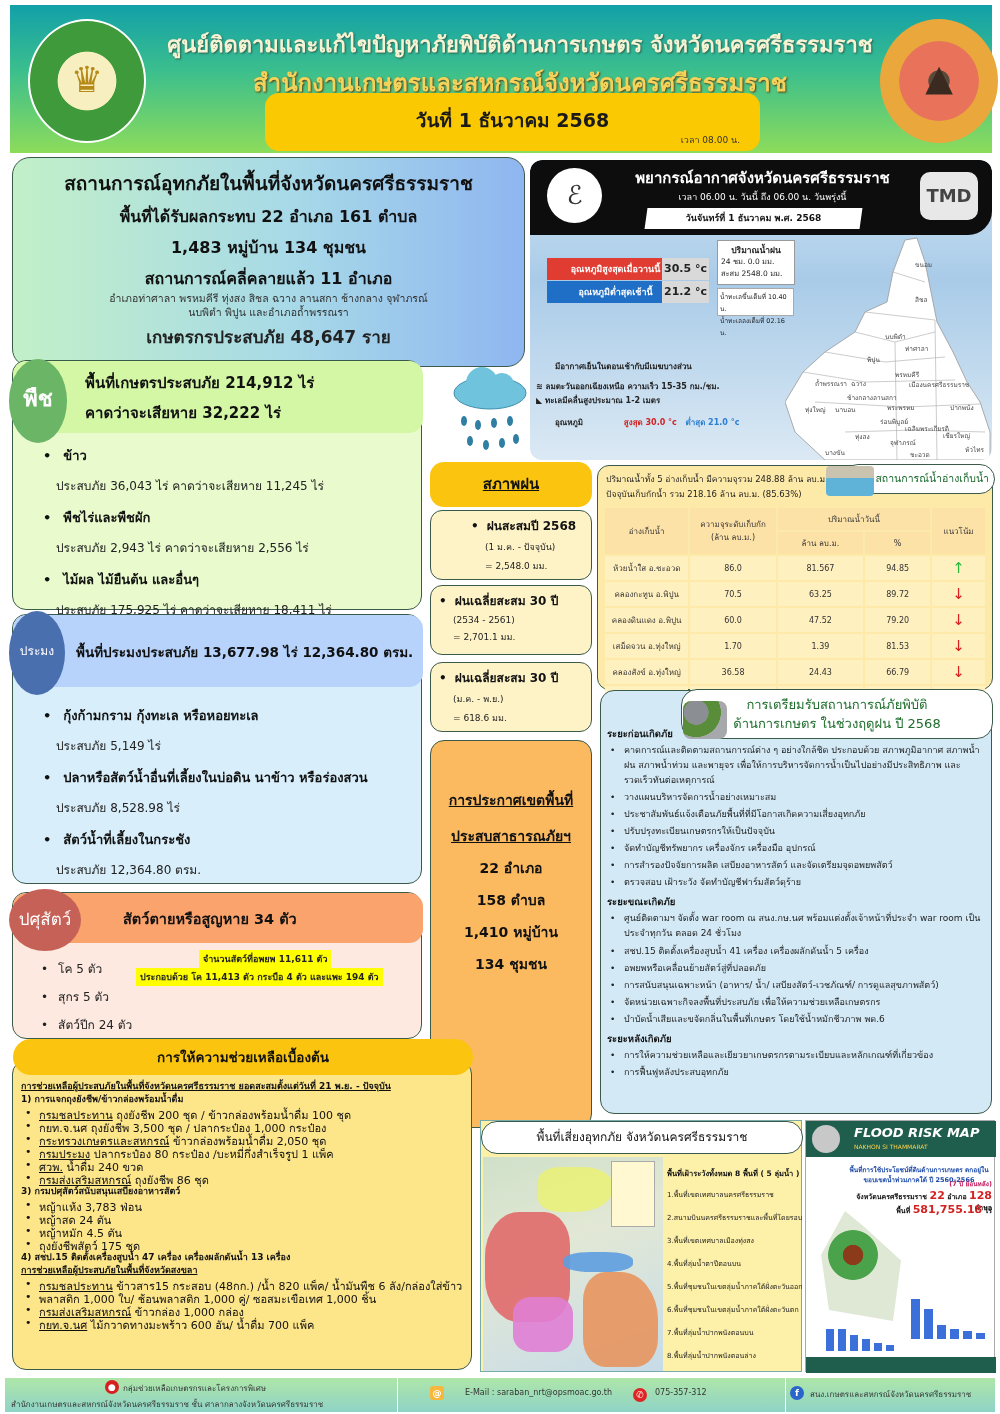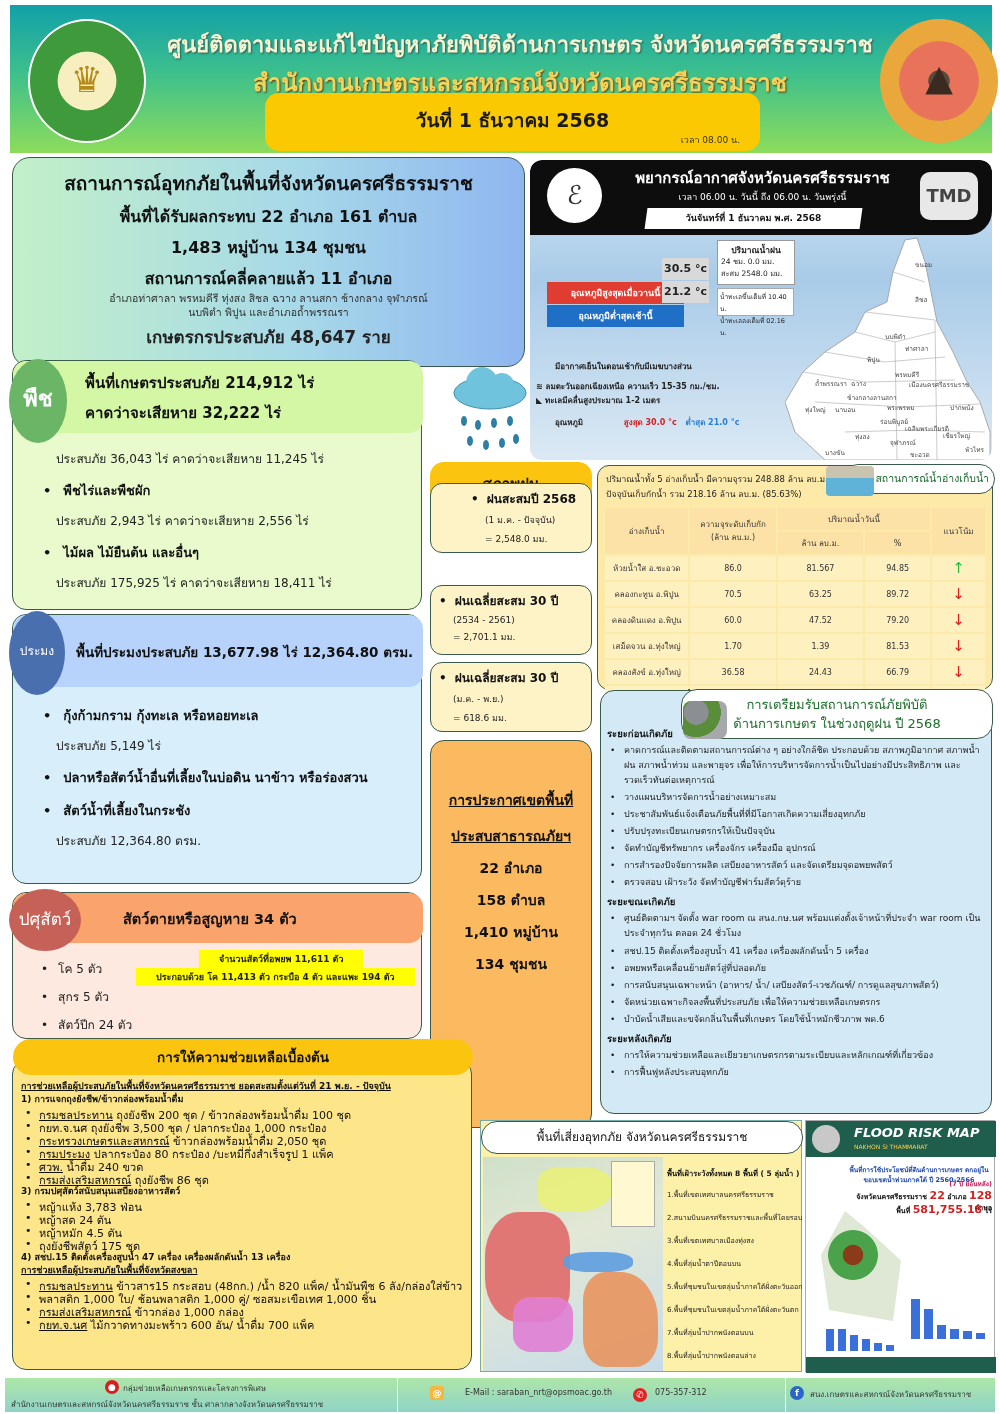--- a/index.html
+++ b/index.html
@@ -32,21 +32,21 @@
   #weather { left: 530px; top: 160px; width: 462px; height: 300px; border-radius: 12px; overflow: hidden;
     background: linear-gradient(180deg, #cfe4f4 0%, #a9cbe8 40%, #dbe9f4 100%); }
   #w-head { left: 0; top: 0; width: 462px; height: 75px; background: #0d0d0d; border-radius: 12px 12px 24px 0; }
   #w-logo { left: 17px; top: 8px; width: 55px; height: 55px; background: #fff; border-radius: 50%; text-align: center; font-size: 26px; line-height: 55px; color: #333; }
   #w-tmd { left: 390px; top: 12px; width: 58px; height: 48px; background: #e8e8e8; border-radius: 10px; text-align: center; font-size: 18px; font-weight: bold; color: #444; line-height: 48px; }
   #w-title { left: 80px; top: 6px; width: 305px; text-align: center; font-size: 15px; font-weight: bold; color: #fff; }
   #w-sub { left: 80px; top: 30px; width: 305px; text-align: center; font-size: 9px; color: #fff; }
   #w-datebar { left: 116px; top: 48px; width: 215px; height: 21px; background: #fff; transform: skewX(-8deg); }
   #w-date { left: 116px; top: 51px; width: 215px; text-align: center; font-size: 9px; font-weight: bold; color: #111; }
   .temp-row { left: 17px; width: 162px; height: 22px; }
-  .temp-label { position:absolute; left:0; top:0; width:137px; height:22px; color:#fff; font-size:9px; font-weight:bold; text-align:center; line-height:22px;margin-top:24px; }
+  .temp-label { position:absolute; left:0; top:0; width:137px; height:22px; color:#fff; font-size:9px; font-weight:bold; text-align:center; line-height:22px; }
   .temp-val { position:absolute; left:115px; top:0; width:47px; height:22px; background:#d9d9d9; font-size:11px; font-weight:bold; text-align:center; line-height:22px; color:#222; }
   #rain-card { left: 187px; top: 80px; width: 78px; height: 45px; background: #fff; border: 1px solid #999; font-size: 7.5px; padding: 3px; line-height: 12px; color: #222; }
   #rain-card .rc-title { text-align: center; font-weight: bold; font-size: 8.5px; }
   #tide-card { left: 187px; top: 128px; width: 77px; height: 28px; background: #fff; border: 1px solid #aaa; font-size: 6.5px; padding: 2px; line-height: 12px; }
   #w-desc { left: 25px; top: 200px; font-size: 8px; font-weight: bold; color: #222; }
   #w-wind { left: 6px; top: 220px; font-size: 8px; font-weight: bold; color: #222; }
   #w-wave { left: 6px; top: 234px; font-size: 8px; font-weight: bold; color: #222; }
   #w-temps { left: 25px; top: 256px; font-size: 8px; font-weight: bold; color: #222; }
   #w-temps .hi { color: #d32222; margin-left: 6px; padding-left: 32px; }
   #w-temps .lo { color: #2b7fd1; margin-left: 6px; }
@@ -69,21 +69,21 @@
   #fishery-badge { left: -4px; top: -4px; width: 56px; height: 84px; border-radius: 50%; background: #4a6faf; color: #fff; font-size: 12px; text-align: center; line-height: 80px; }
   #fishery-title { left: 63px; top: 26px; font-size: 13.5px; font-weight: bold; color: #111; }
 
   
   #livestock { left: 12px; top: 892px; width: 410px; height: 147px; border: 1.5px solid #3a5a4a; border-radius: 14px; background: #fde9e0; }
   #livestock-head { left: 0; top: 0; width: 410px; height: 50px; background: #fba36c; border-radius: 14px; }
   #livestock-badge { left: -4px; top: -4px; width: 72px; height: 62px; border-radius: 50%; background: #c56156; color: #fff; font-size: 17px; text-align: center; line-height: 60px; }
   #livestock-title { left: 110px; top: 14px; font-size: 14.5px; font-weight: bold; color: #111; }
   .ls-item { position: absolute; left: 28px; font-size: 12px; color: #222; }
   .ls-item::before { content: "\2022"; margin-right: 10px; }
-  .yellow-note { position: absolute; background: #ffff00; font-size: 9px; font-weight: bold; color: #222; padding: 2px 20px; white-space: nowrap; }
+  .yellow-note { position: absolute; background: #ffff00; font-size: 9px; font-weight: bold; color: #222; padding: 2px 4px; white-space: nowrap; }
 
   
   #rain-icon { left: 450px; top: 365px; width: 80px; height: 95px; }
 
   
   #rain-head { left: 430px; top: 462px; width: 162px; height: 45px; background: #fbc50f; border-radius: 14px; text-align: center; font-size: 15px; font-weight: bold; text-decoration: underline; line-height: 45px; color: #111; }
   .rain-card { position: absolute; left: 430px; width: 162px; height: 70px; background: #fef3c7; border: 1.5px solid #3a5a4a; border-radius: 12px; padding: 5px 8px; }
   .rc-t { font-size: 12px; font-weight: bold; color: #111; }
   .rc-t::before { content: "\2022"; margin-right: 8px; }
   .rc-s { font-size: 9px; color: #222; margin-left: 14px; margin-top: 5px; }
@@ -266,56 +266,58 @@
   </svg>
 </div>
 
 <div id="plants" class="abs">
   <div id="plants-head" class="abs">
     <div class="sec-head-line" style="top:10px;">พื้นที่เกษตรประสบภัย 214,912 ไร่</div>
     <div class="sec-head-line" style="top:40px;">คาดว่าจะเสียหาย 32,222 ไร่</div>
   </div>
   <div id="plants-badge" class="abs">พืช</div>
   <div class="bullet-list" style="top:78px;">
+    <div class="bl-title">ข้าว</div>
     <div class="bl-detail">ประสบภัย 36,043 ไร่ คาดว่าจะเสียหาย 11,245 ไร่</div>
     <div class="bl-title" style="margin-top:12px;">พืชไร่และพืชผัก</div>
     <div class="bl-detail">ประสบภัย 2,943 ไร่ คาดว่าจะเสียหาย 2,556 ไร่</div>
     <div class="bl-title" style="margin-top:12px;">ไม้ผล ไม้ยืนต้น และอื่นๆ</div>
     <div class="bl-detail">ประสบภัย 175,925 ไร่ คาดว่าจะเสียหาย 18,411 ไร่</div>
   </div>
 </div>
 
 <div id="fishery" class="abs">
   <div id="fishery-head" class="abs">
     <div id="fishery-title" class="abs">พื้นที่ประมงประสบภัย 13,677.98 ไร่ 12,364.80 ตรม.</div>
   </div>
   <div id="fishery-badge" class="abs">ประมง</div>
   <div class="bullet-list" style="top:84px;">
     <div class="bl-title">กุ้งก้ามกราม กุ้งทะเล หรือหอยทะเล</div>
     <div class="bl-detail">ประสบภัย 5,149 ไร่</div>
     <div class="bl-title" style="margin-top:12px;">ปลาหรือสัตว์น้ำอื่นที่เลี้ยงในบ่อดิน นาข้าว หรือร่องสวน</div>
+    <div class="bl-detail">ประสบภัย 8,528.98 ไร่</div>
     <div class="bl-title" style="margin-top:12px;">สัตว์น้ำที่เลี้ยงในกระชัง</div>
     <div class="bl-detail">ประสบภัย 12,364.80 ตรม.</div>
   </div>
 </div>
 
 <div id="livestock" class="abs">
   <div id="livestock-head" class="abs">
     <div id="livestock-title" class="abs">สัตว์ตายหรือสูญหาย 34 ตัว</div>
   </div>
   <div id="livestock-badge" class="abs">ปศุสัตว์</div>
   <div class="ls-item" style="top:66px;">โค 5 ตัว</div>
   <div class="ls-item" style="top:94px;">สุกร 5 ตัว</div>
   <div class="ls-item" style="top:122px;">สัตว์ปีก 24 ตัว</div>
   <div class="yellow-note" style="left:186px;top:57px;">จำนวนสัตว์ที่อพยพ 11,611 ตัว</div>
   <div class="yellow-note" style="left:123px;top:75px;">ประกอบด้วย โค 11,413 ตัว กระบือ 4 ตัว และแพะ 194 ตัว</div>
 </div>
 
 <div id="rain-head" class="abs">สภาพฝน</div>
-<div class="rain-card" style="top:483px;padding-left:40px;">
+<div class="rain-card" style="top:510px;padding-left:40px;">
   <div class="rc-t">ฝนสะสมปี 2568</div>
   <div class="rc-s">(1 ม.ค. - ปัจจุบัน)</div>
   <div class="rc-s">= 2,548.0 มม.</div>
 </div>
 <div class="rain-card" style="top:585px;">
   <div class="rc-t">ฝนเฉลี่ยสะสม 30 ปี</div>
   <div class="rc-s">(2534 - 2561)</div>
   <div class="rc-s">= 2,701.1 มม.</div>
 </div>
 <div class="rain-card" style="top:662px;">

